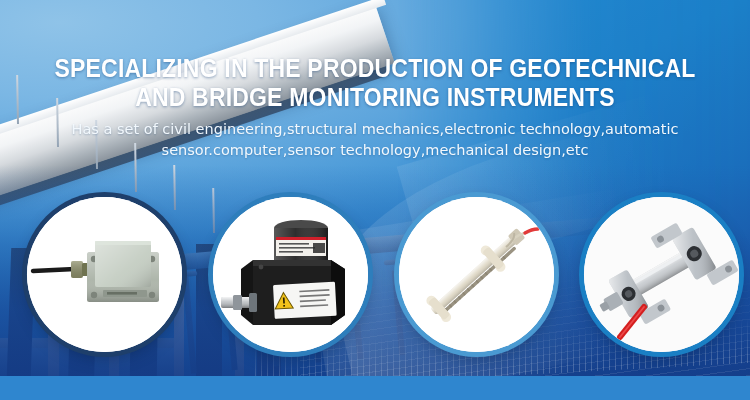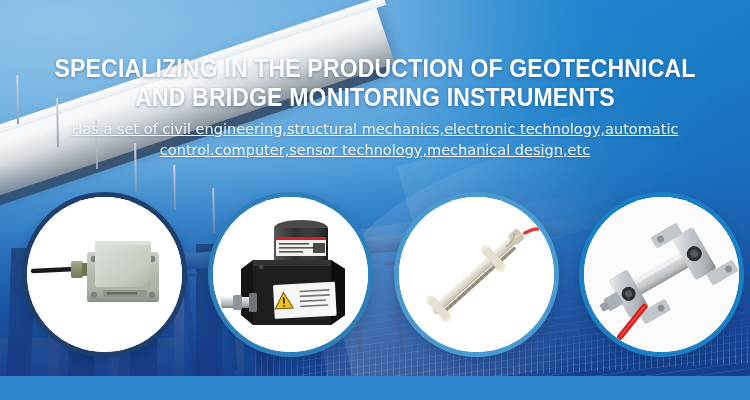--- a/index.html
+++ b/index.html
@@ -122,21 +122,21 @@
     white-space:nowrap;
   }
   .headline .hl-line{display:block;}
   .subtitle{
     position:absolute;left:0;right:0;top:119px;text-align:center;
     color:#f2f8fd;font-size:14.5px;line-height:1.42;font-weight:400;
     font-family:"DejaVu Sans","Liberation Sans",sans-serif;
     text-shadow:0 1px 2px rgba(16,58,110,.30);
     white-space:nowrap;
   }
-  .subtitle .sub-line{display:block;text-decoration:underline;}
+  .subtitle .sub-line{display:block;}
 
   
   .circle{
     position:absolute;border-radius:50%;
     background:#ffffff;
     display:flex;align-items:center;justify-content:center;
     overflow:hidden;
   }
   .c1{left:27px;top:197px;width:155px;height:155px;
       box-shadow:0 0 0 5px #1e3f6b, 0 6px 16px rgba(9,32,66,.45);}
@@ -213,21 +213,21 @@
   <div class="hatch"></div>
   <div class="rails"></div>
 
   <div class="headline">
     <span class="hl-line">SPECIALIZING IN THE PRODUCTION OF GEOTECHNICAL</span>
     <span class="hl-line">AND BRIDGE MONITORING INSTRUMENTS</span>
   </div>
 
   <div class="subtitle">
     <span class="sub-line">Has a set of civil engineering,structural mechanics,electronic technology,automatic</span>
-    <span class="sub-line">control.computer,sensor technology,mechanical design,etc</span>
+    <span class="sub-line">sensor.computer,sensor technology,mechanical design,etc</span>
   </div>
 
   <div class="circle c1">
     <svg class="prod" viewBox="0 0 155 155">
       <rect x="0" y="0" width="155" height="155" fill="#ffffff"></rect>
 
       <path d="M6 74 L48 72" stroke="#1a1a1a" stroke-width="4.5" fill="none" stroke-linecap="round"></path>
 
       <rect x="44" y="64" width="12" height="17" rx="2" fill="#8d8f6a"></rect>
       <rect x="44" y="64" width="12" height="17" rx="2" fill="url(#g1)" opacity=".5"></rect>

